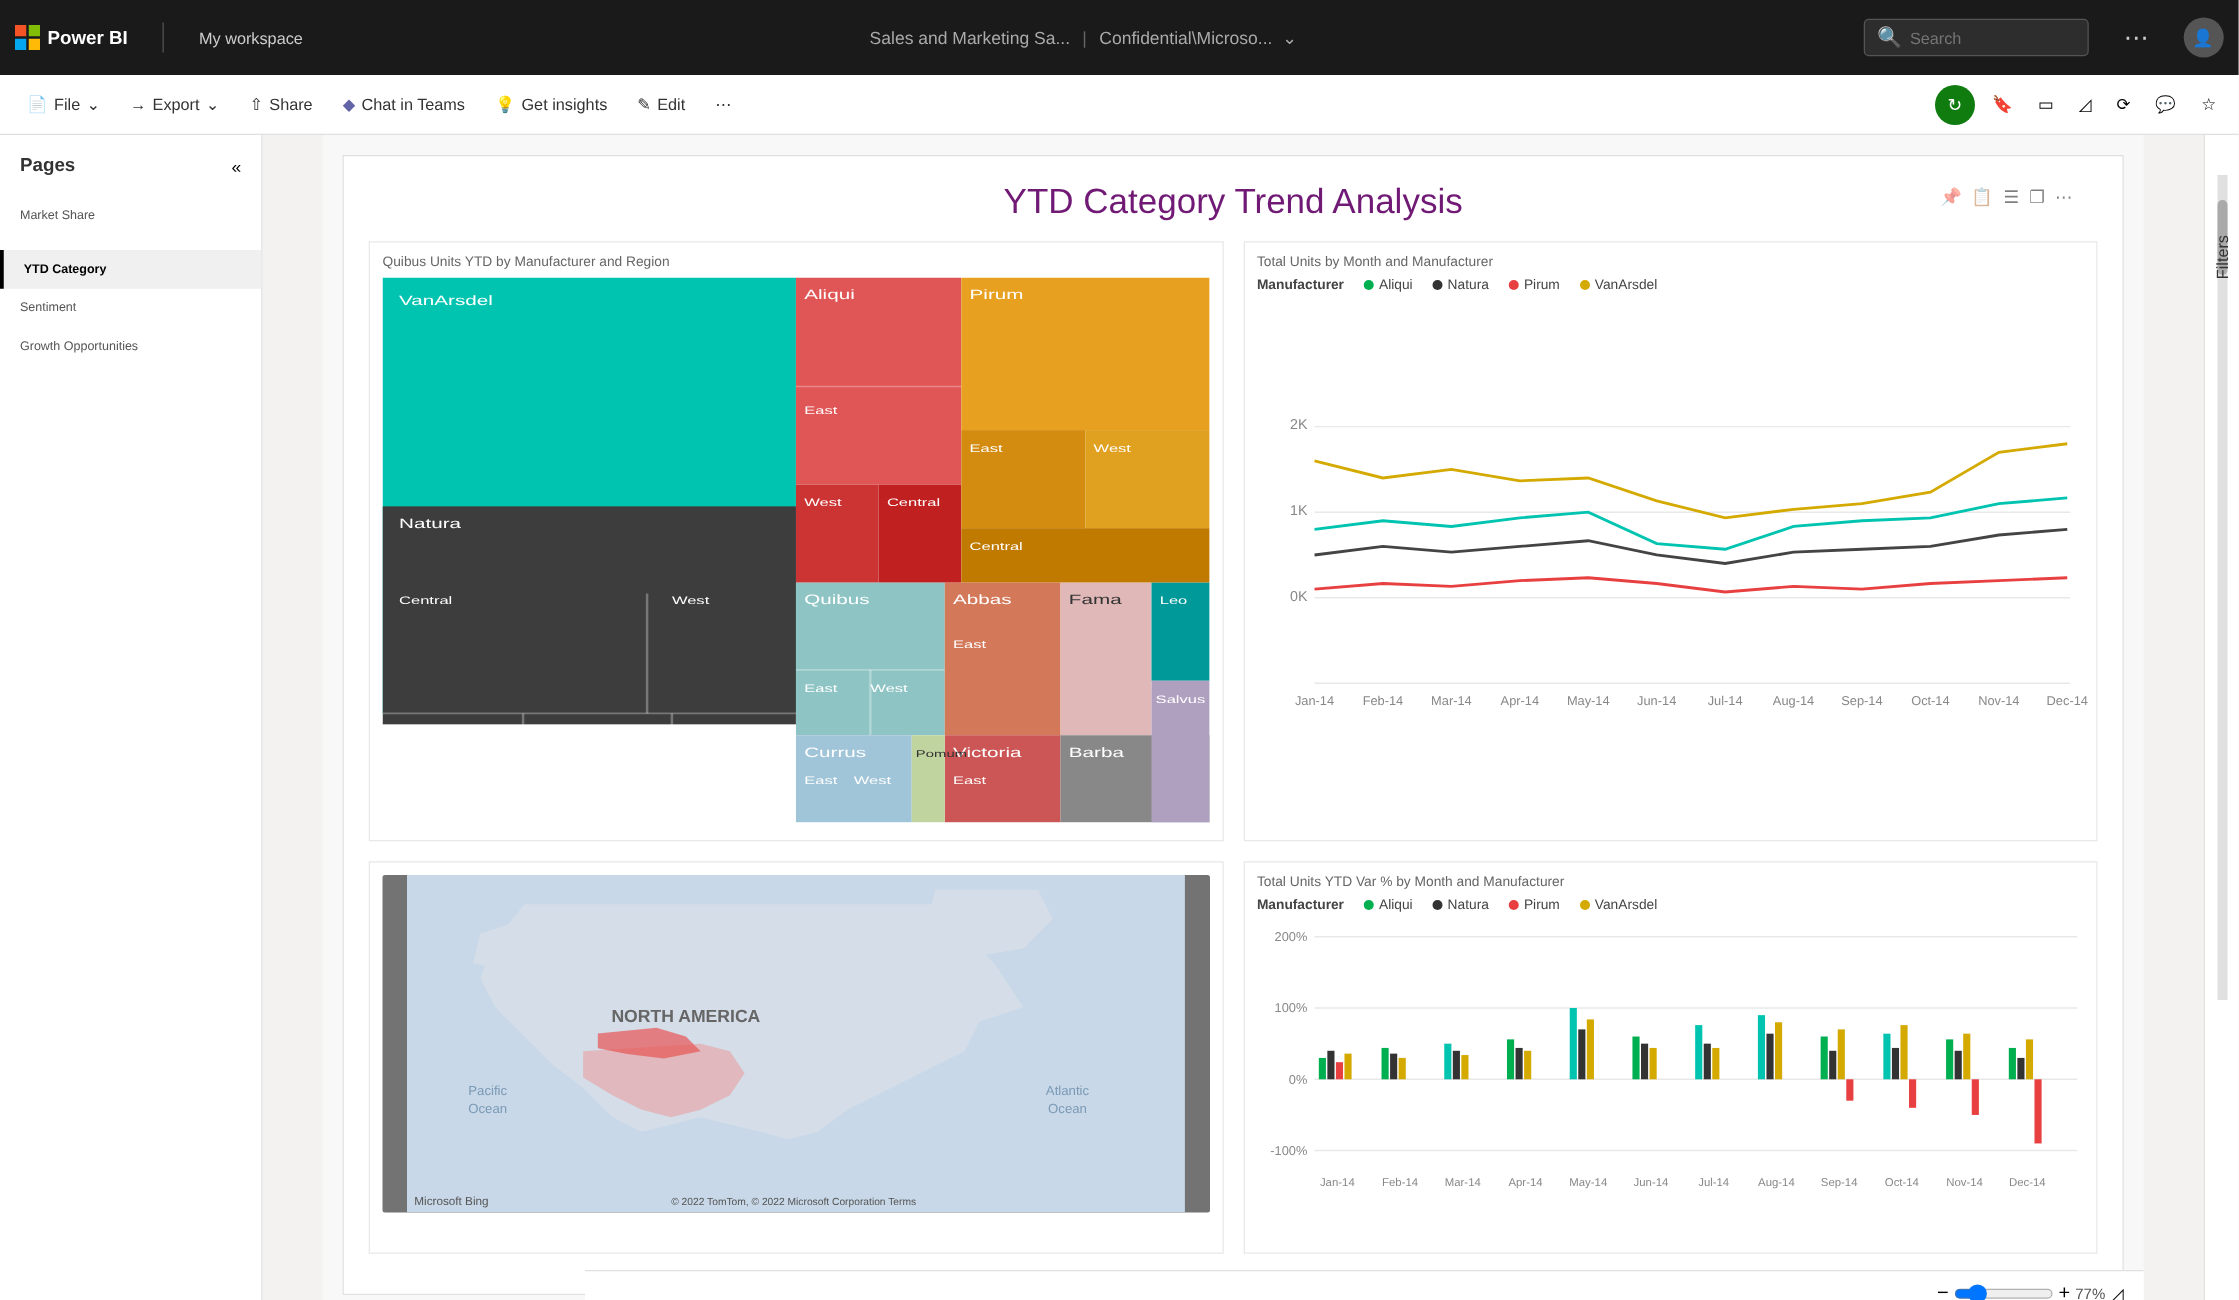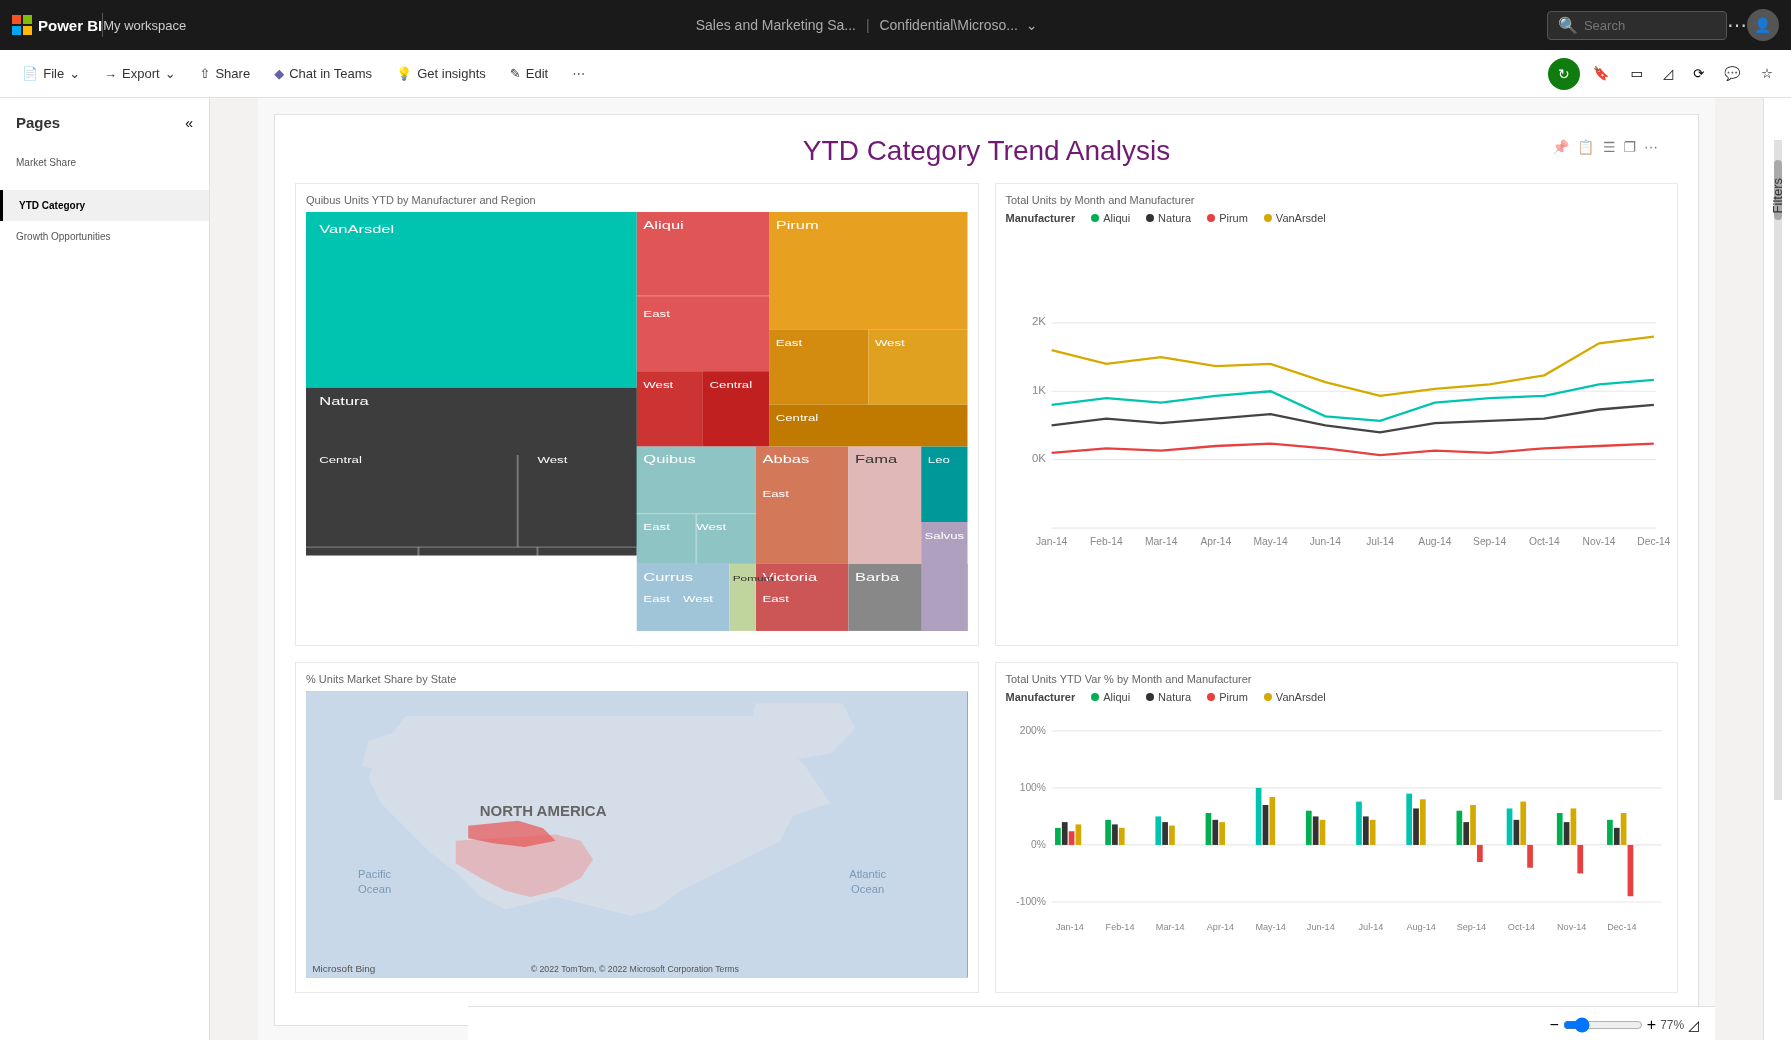--- a/index.html
+++ b/index.html
@@ -1,21 +1,21 @@
 <!DOCTYPE html>
 <html><head>
   <meta charset="utf-8">
   <style>
     * { box-sizing: border-box; margin: 0; padding: 0; }
     body { font-family: 'Segoe UI', Arial, sans-serif; background: #f3f2f1; width: 1791px; height: 1040px; overflow: hidden; }
 
     
     .top-nav {
-      display: flex; align-items: center; height: 50px;
-      background: #1a1a1a; color: #fff; padding: 0 12px; gap: 0;
+      display: flex; align-items: center; height: 60px;
+      background: #1a1a1a; color: #fff; padding: 0 12px; gap: 28px;
     }
     .ms-logo { display: flex; align-items: center; gap: 6px; }
     .ms-logo-grid { display: grid; grid-template-columns: 1fr 1fr; gap: 2px; width: 20px; height: 20px; }
     .ms-logo-grid span { display: block; }
     .ms-logo-grid .r { background: #f35325; }
     .ms-logo-grid .g { background: #81bc06; }
     .ms-logo-grid .b { background: #05a6f0; }
     .ms-logo-grid .y { background: #ffba08; }
     .ms-brand { font-size: 15px; font-weight: 600; color: #fff; }
     .nav-sep { width: 1px; height: 24px; background: #555; }
@@ -210,20 +210,23 @@
       <span class="sidebar-title">Pages</span>
       <button style="border:none;background:transparent;font-size:14px;cursor:pointer;">«</button>
     </div>
     <div class="sidebar-item">
       <span>Market Share</span>
     </div>
     <div class="sidebar-item active">
       <span>YTD Category</span>
     </div>
     <div class="sidebar-item">
+      <span>Sentiment</span>
+    </div>
+    <div class="sidebar-item">
       <span>Growth Opportunities</span>
     </div>
   </div>
 
   <div class="content-area">
     <div class="report-page">
       <h1 class="report-main-title">YTD Category Trend Analysis</h1>
 
       <div style="position:absolute;top:24px;right:40px;display:flex;gap:8px;opacity:0.5;">
         <span style="font-size:14px;cursor:pointer;">📌</span>
@@ -366,21 +369,20 @@
               <polyline points="40,92 88,86 136,90 184,84 232,80 280,102 328,106 376,90 424,86 472,84 520,74 568,70" fill="none" stroke="#00c4b0" stroke-width="2"></polyline>
 
               <polyline points="40,110 88,104 136,108 184,104 232,100 280,110 328,116 376,108 424,106 472,104 520,96 568,92" fill="none" stroke="#444" stroke-width="2"></polyline>
 
               <polyline points="40,134 88,130 136,132 184,128 232,126 280,130 328,136 376,132 424,134 472,130 520,128 568,126" fill="none" stroke="#e84040" stroke-width="2"></polyline>
             </svg>
           </div>
         </div>
 
         <div class="chart-panel">
-          <div class="chart-title">% Units Market Share by State</div>
           <div class="map-container">
             
             <svg width="100%" height="100%" viewBox="0 0 530 230">
 
               <rect x="0" y="0" width="530" height="230" fill="#c8d8e8"></rect>
 
               <path d="M80,20 L360,20 L380,40 L400,60 L420,90 L390,100 L380,120 L360,130 L340,140 L320,150 L300,160 L280,175 L260,180 L240,175 L220,170 L200,165 L180,170 L160,175 L140,165 L130,155 L120,145 L100,130 L80,110 L60,90 L50,70 L60,45 Z" fill="#d4dde8"></path>
 
               <path d="M360,10 L430,10 L440,30 L420,50 L390,55 L370,45 L355,30 Z" fill="#d4dde8"></path>
 

